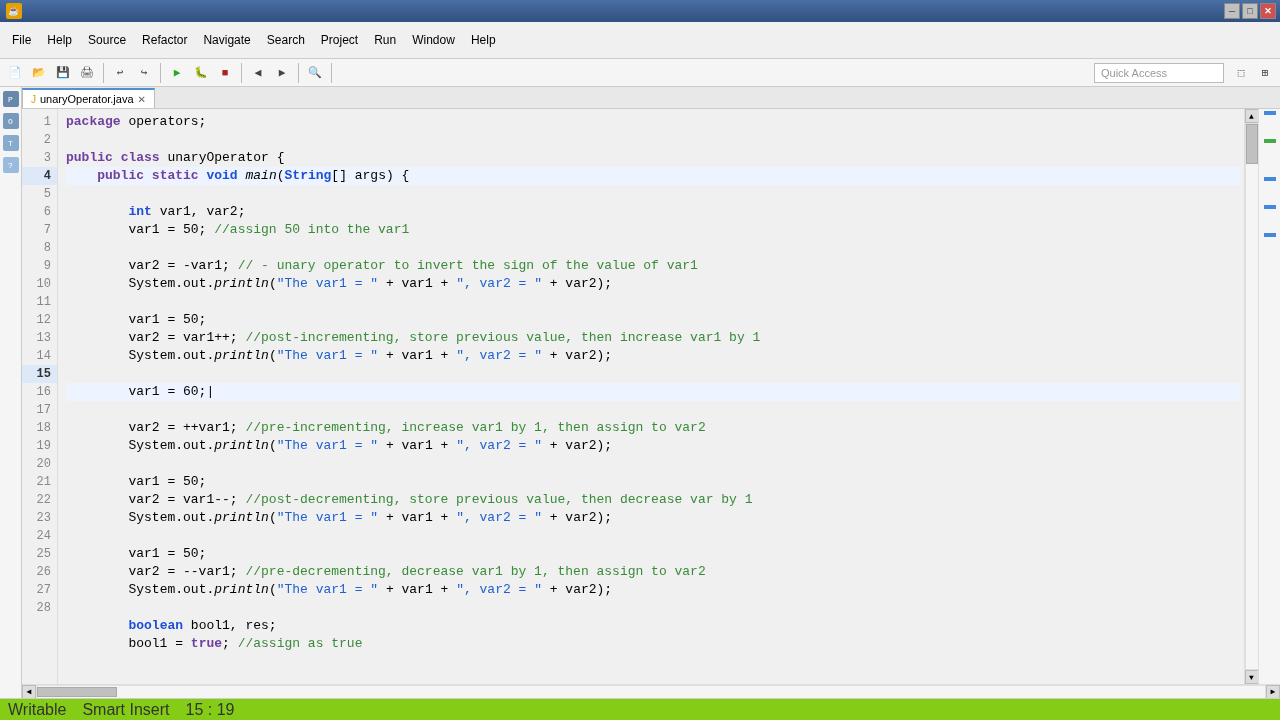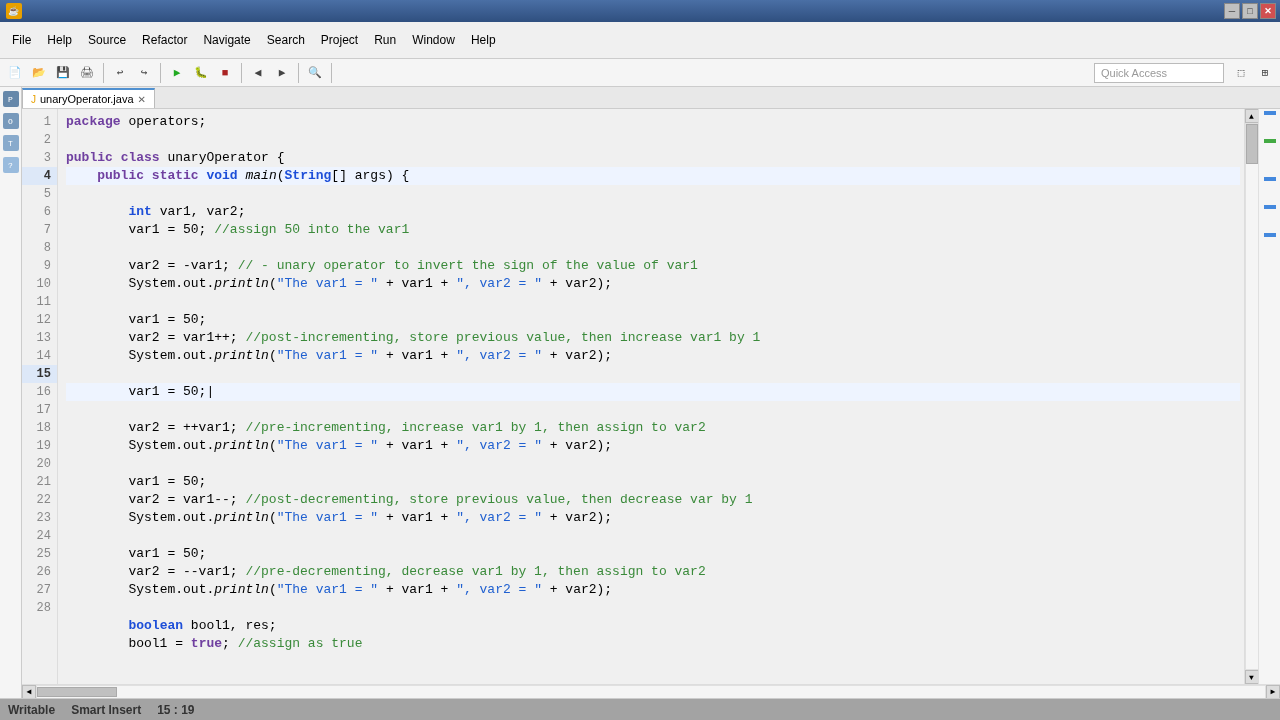--- a/index.html
+++ b/index.html
@@ -256,31 +256,30 @@
       cursor: pointer;
       font-size: 9px;
       display: flex;
       align-items: center;
       justify-content: center;
       color: #666;
     }
 
     
     .status-bar {
-      background: #a3a3a3;
+      background: #84cc16;
       height: 22px;
       border-top: 1px solid #ccc;
       display: flex;
       align-items: center;
       padding: 0 8px;
       font-family: Arial, sans-serif;
-      font-size: 12px;
+      font-size: 16px;
       gap: 16px;
       flex-shrink: 0;
-      font-weight: bold;
     }
     .status-item {
       color: #333;
     }
 
     
     .editor-vscroll {
       width: 14px;
       background: #f0f0f0;
       border-left: 1px solid #ddd;
@@ -507,21 +506,21 @@
 <span>        <span class="type">int</span> var1, var2;</span>
 <span>        var1 = 50; <span class="comment">//assign 50 into the var1</span></span>
 <span> </span>
 <span>        var2 = -var1; <span class="comment">// - unary operator to invert the sign of the value of var1</span></span>
 <span>        <span class="var">System</span>.<span class="var">out</span>.<span class="method">println</span>(<span class="str">"The var1 = "</span> + var1 + <span class="str">", var2 = "</span> + var2);</span>
 <span> </span>
 <span>        var1 = 50;</span>
 <span>        var2 = var1++; <span class="comment">//post-incrementing, store previous value, then increase var1 by 1</span></span>
 <span>        <span class="var">System</span>.<span class="var">out</span>.<span class="method">println</span>(<span class="str">"The var1 = "</span> + var1 + <span class="str">", var2 = "</span> + var2);</span>
 <span> </span>
-<span style="background:#eef4ff;display:block;">        var1 = 50;|</span>
+<span style="background:#eef4ff;display:block;">        var1 = 60;|</span>
 <span>        var2 = ++var1; <span class="comment">//pre-incrementing, increase var1 by 1, then assign to var2</span></span>
 <span>        <span class="var">System</span>.<span class="var">out</span>.<span class="method">println</span>(<span class="str">"The var1 = "</span> + var1 + <span class="str">", var2 = "</span> + var2);</span>
 <span> </span>
 <span>        var1 = 50;</span>
 <span>        var2 = var1--; <span class="comment">//post-decrementing, store previous value, then decrease var by 1</span></span>
 <span>        <span class="var">System</span>.<span class="var">out</span>.<span class="method">println</span>(<span class="str">"The var1 = "</span> + var1 + <span class="str">", var2 = "</span> + var2);</span>
 <span> </span>
 <span>        var1 = 50;</span>
 <span>        var2 = --var1; <span class="comment">//pre-decrementing, decrease var1 by 1, then assign to var2</span></span>
 <span>        <span class="var">System</span>.<span class="var">out</span>.<span class="method">println</span>(<span class="str">"The var1 = "</span> + var1 + <span class="str">", var2 = "</span> + var2);</span>

